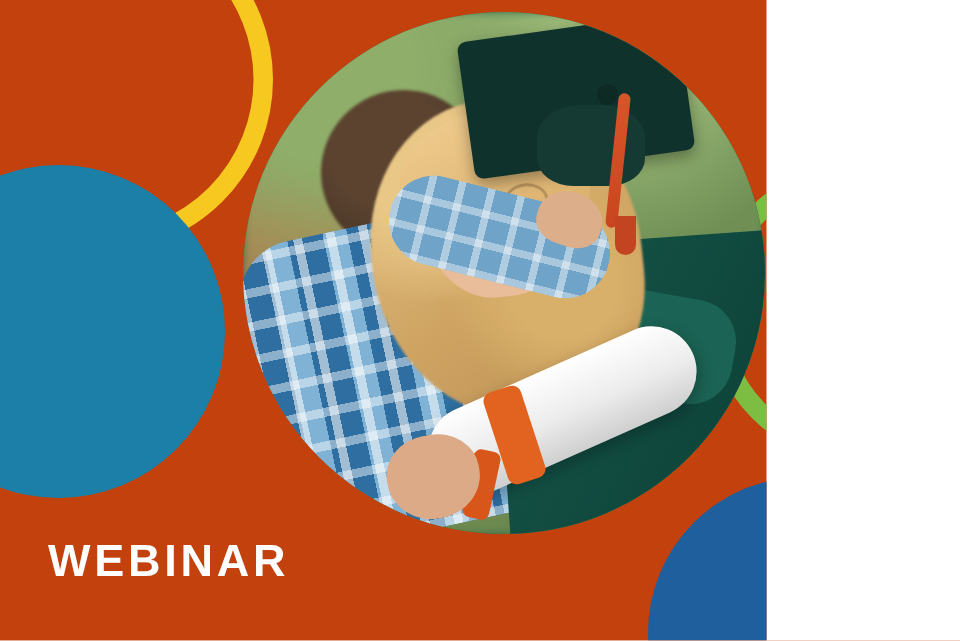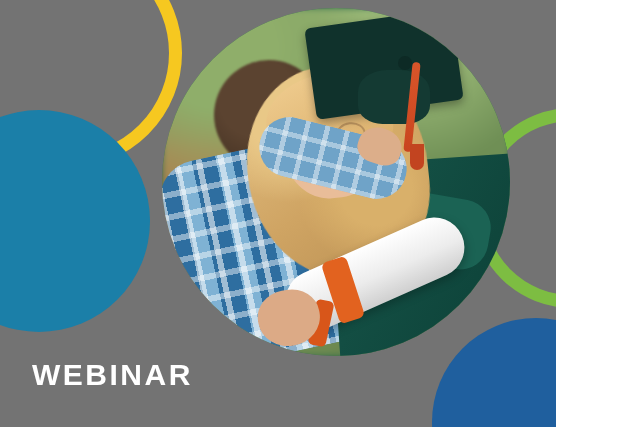--- a/index.html
+++ b/index.html
@@ -5,24 +5,24 @@
   html, body {
     margin: 0;
     padding: 0;
     background: #ffffff;
   }
   body {
     font-family: "Liberation Sans", sans-serif;
   }
   .banner {
     position: relative;
-    width: 556px;
+    width: 511px;
     height: 427px;
     overflow: hidden;
-    background: #737373;
+    background: #c2410c;
   }
 
   
   .shape {
     position: absolute;
     border-radius: 50%;
   }
 
   
   .ring-yellow {

